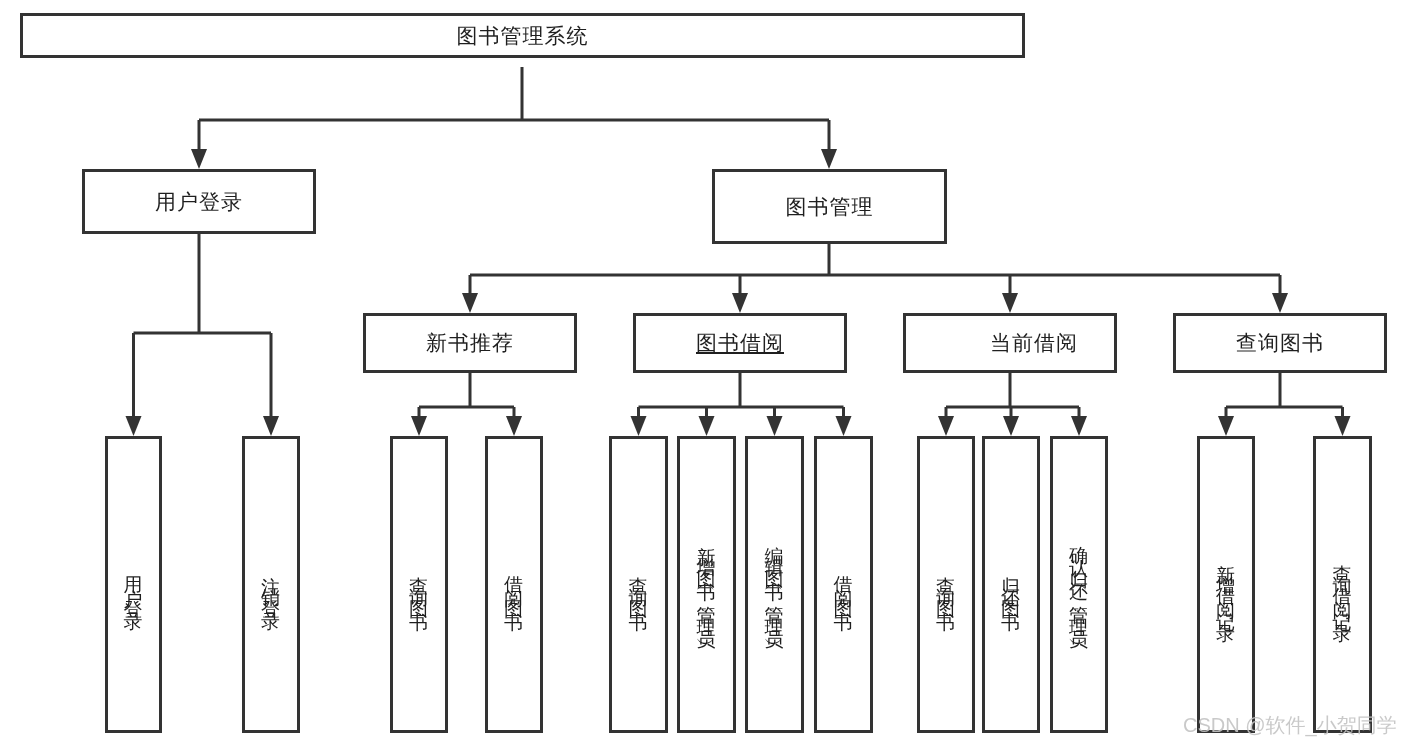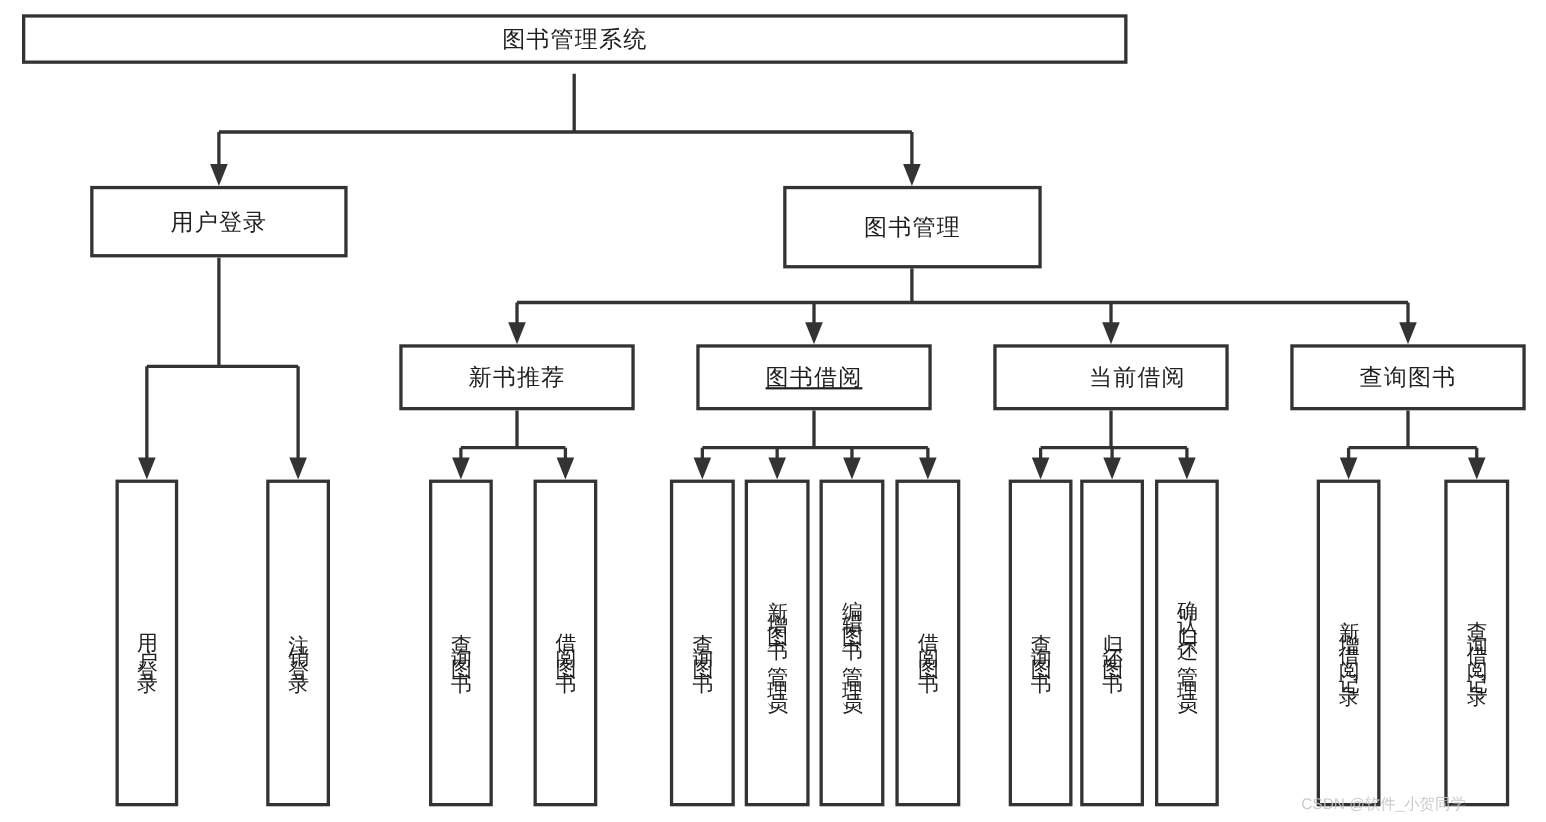--- a/index.html
+++ b/index.html
@@ -56,25 +56,24 @@
   .leaf-8  { left: 917px;  width: 58px; }
   .leaf-9  { left: 982px;  width: 58px; }
   .leaf-10 { left: 1050px; width: 58px; }
   .leaf-11 { left: 1197px; width: 58px; }
   .leaf-12 { left: 1313px; width: 59px; }
   .watermark {
     position: absolute;
     left: 1183px;
     top: 712px;
     z-index: 3;
-    font-size: 14px;
+    font-size: 20px;
     color: #c4c4c4;
     opacity: 0.9;
     white-space: nowrap;
-    margin-top: 10px;
   }
 </style>
 </head>
 <body>
 
 <div class="canvas">
 
   <svg class="connector-layer" viewBox="0 0 1405 747" xmlns="http://www.w3.org/2000/svg">
 
     <path d="M522 67 V120 M199 120 H829 M199 120 V151 M829 120 V151" stroke="#333333" stroke-width="3" fill="none"></path>

